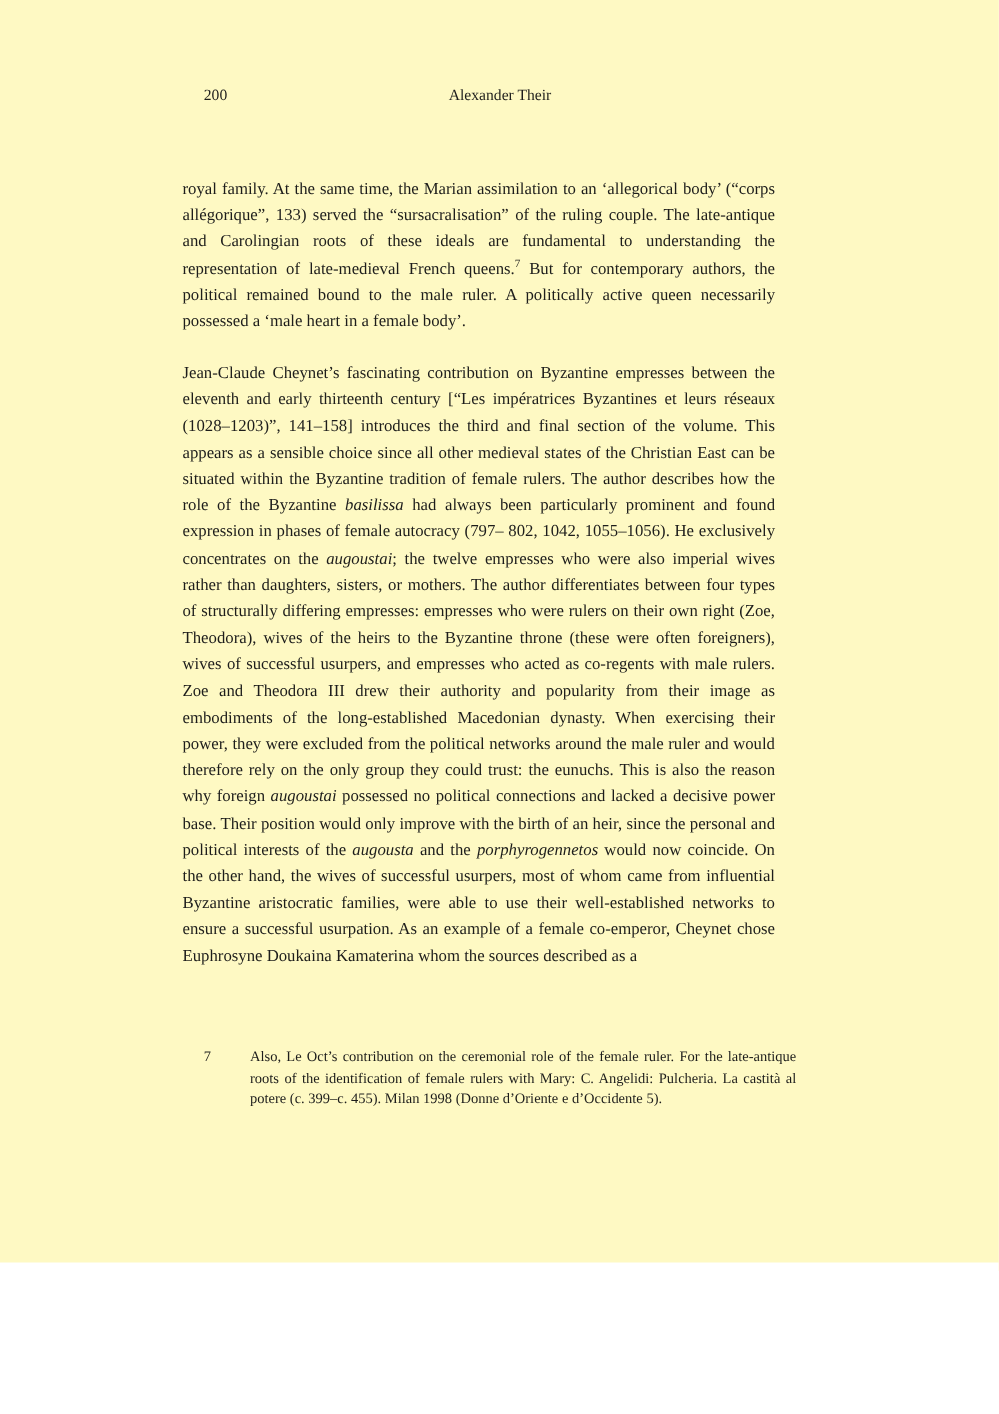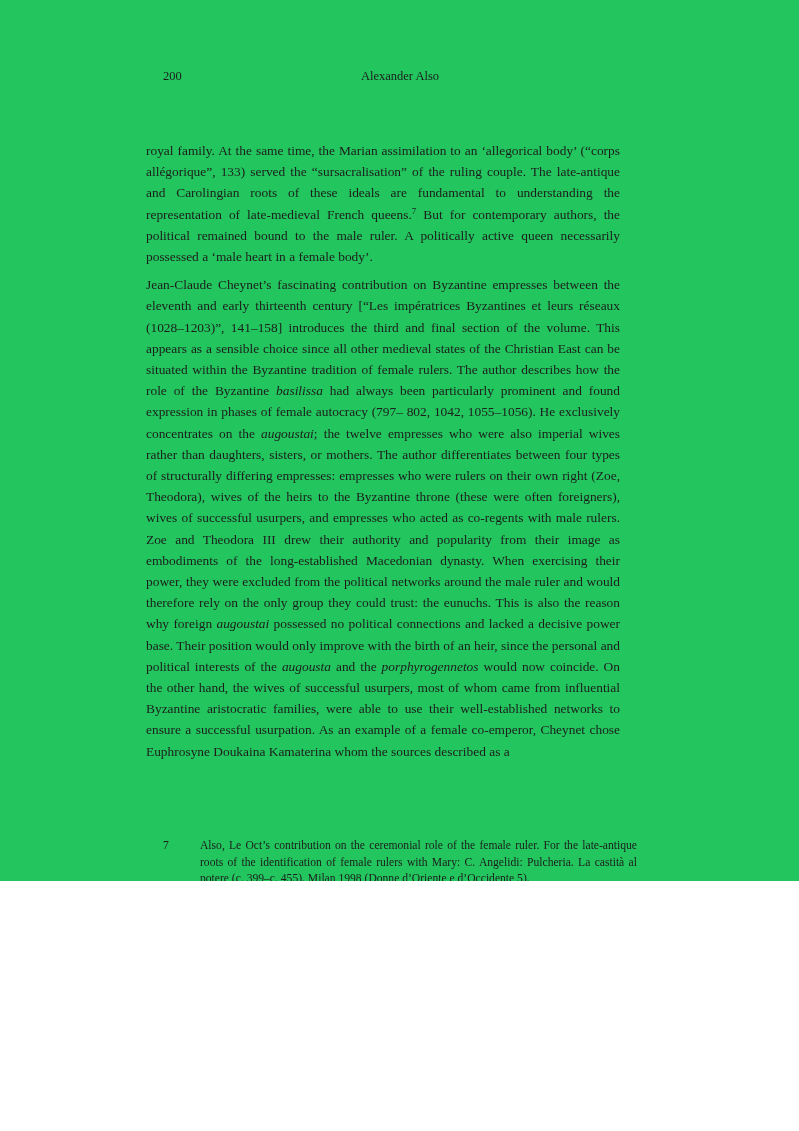--- a/index.html
+++ b/index.html
@@ -5,22 +5,22 @@
   html, body { margin: 0; padding: 0; }
   body {
     width: 799px;
     height: 1131px;
     background: #ffffff;
     font-family: "Liberation Serif", serif;
   }
   .page {
     position: relative;
     width: 799px;
-    height: 881px;
-    background: #22c55e;
+    height: 1010px;
+    background: #fef9c3;
     color: #1d1d1b;
     overflow: hidden;
   }
   .running-head {
     position: absolute;
     left: 163px;
     top: 69px;
     width: 474px;
     font-size: 12.5px;
     line-height: 15px;
@@ -39,21 +39,21 @@
     left: 146px;
     top: 140px;
     width: 474px;
     font-size: 13.4px;
     line-height: 21.2px;
     text-align: justify;
     hyphens: auto;
     -webkit-hyphens: auto;
   }
   .body-text p { margin: 0; }
-  .para + .para { margin-top: 7px; }
+  .para + .para { margin-top: 20px; }
   .fnref {
     font-size: 9px;
     vertical-align: super;
     line-height: 0;
   }
   .em { font-style: italic; }
   .footnotes {
     position: absolute;
     left: 163px;
     top: 838px;
@@ -73,21 +73,21 @@
     -webkit-hyphens: auto;
   }
 </style>
 </head>
 <body>
 
 <div class="page">
 
   <header class="running-head">
     <span class="page-number">200</span>
-    <span class="running-title">Alexander Also</span>
+    <span class="running-title">Alexander Their</span>
   </header>
 
   <main class="body-text">
     <p class="para"><span>royal family. At the same time, the Marian assimilation to an ‘allegorical body’ (“corps allégorique”, 133) served the “sursacralisation” of the ruling couple. The late-antique and Carolingian roots of these ideals are fundamental to understanding the representation of late-medieval French queens.</span><sup class="fnref">7</sup><span> But for contemporary authors, the political remained bound to the male ruler. A politically active queen necessarily possessed a ‘male heart in a female body’.</span></p>
     <p class="para"><span>Jean-Claude Cheynet’s fascinating contribution on Byzantine empresses between the eleventh and early thirteenth century [“Les impératrices Byzantines et leurs réseaux (1028–1203)”, 141–158] introduces the third and final section of the volume. This appears as a sensible choice since all other medieval states of the Christian East can be situated within the Byzantine tradition of female rulers. The author describes how the role of the Byzantine </span><span class="em">basilissa</span><span> had always been particularly prominent and found expression in phases of female autocracy (797– 802, 1042, 1055–1056). He exclusively concentrates on the </span><span class="em">augoustai</span><span>; the twelve empresses who were also imperial wives rather than daughters, sisters, or mothers. The author differentiates between four types of structurally differing empresses: empresses who were rulers on their own right (Zoe, Theodora), wives of the heirs to the Byzantine throne (these were often foreigners), wives of successful usurpers, and empresses who acted as co-regents with male rulers. Zoe and Theodora III drew their authority and popularity from their image as embodiments of the long-established Macedonian dynasty. When exercising their power, they were excluded from the political networks around the male ruler and would therefore rely on the only group they could trust: the eunuchs. This is also the reason why foreign </span><span class="em">augoustai</span><span> possessed no political connections and lacked a decisive power base. Their position would only improve with the birth of an heir, since the personal and political interests of the </span><span class="em">augousta</span><span> and the </span><span class="em">porphyrogennetos</span><span> would now coincide. On the other hand, the wives of successful usurpers, most of whom came from influential Byzantine aristocratic families, were able to use their well-established networks to ensure a successful usurpation. As an example of a female co-emperor, Cheynet chose Euphrosyne Doukaina Kamaterina whom the sources described as a</span></p>
   </main>
 
   <footer class="footnotes">
     <div class="footnote">
       <span class="fn-num">7</span>

